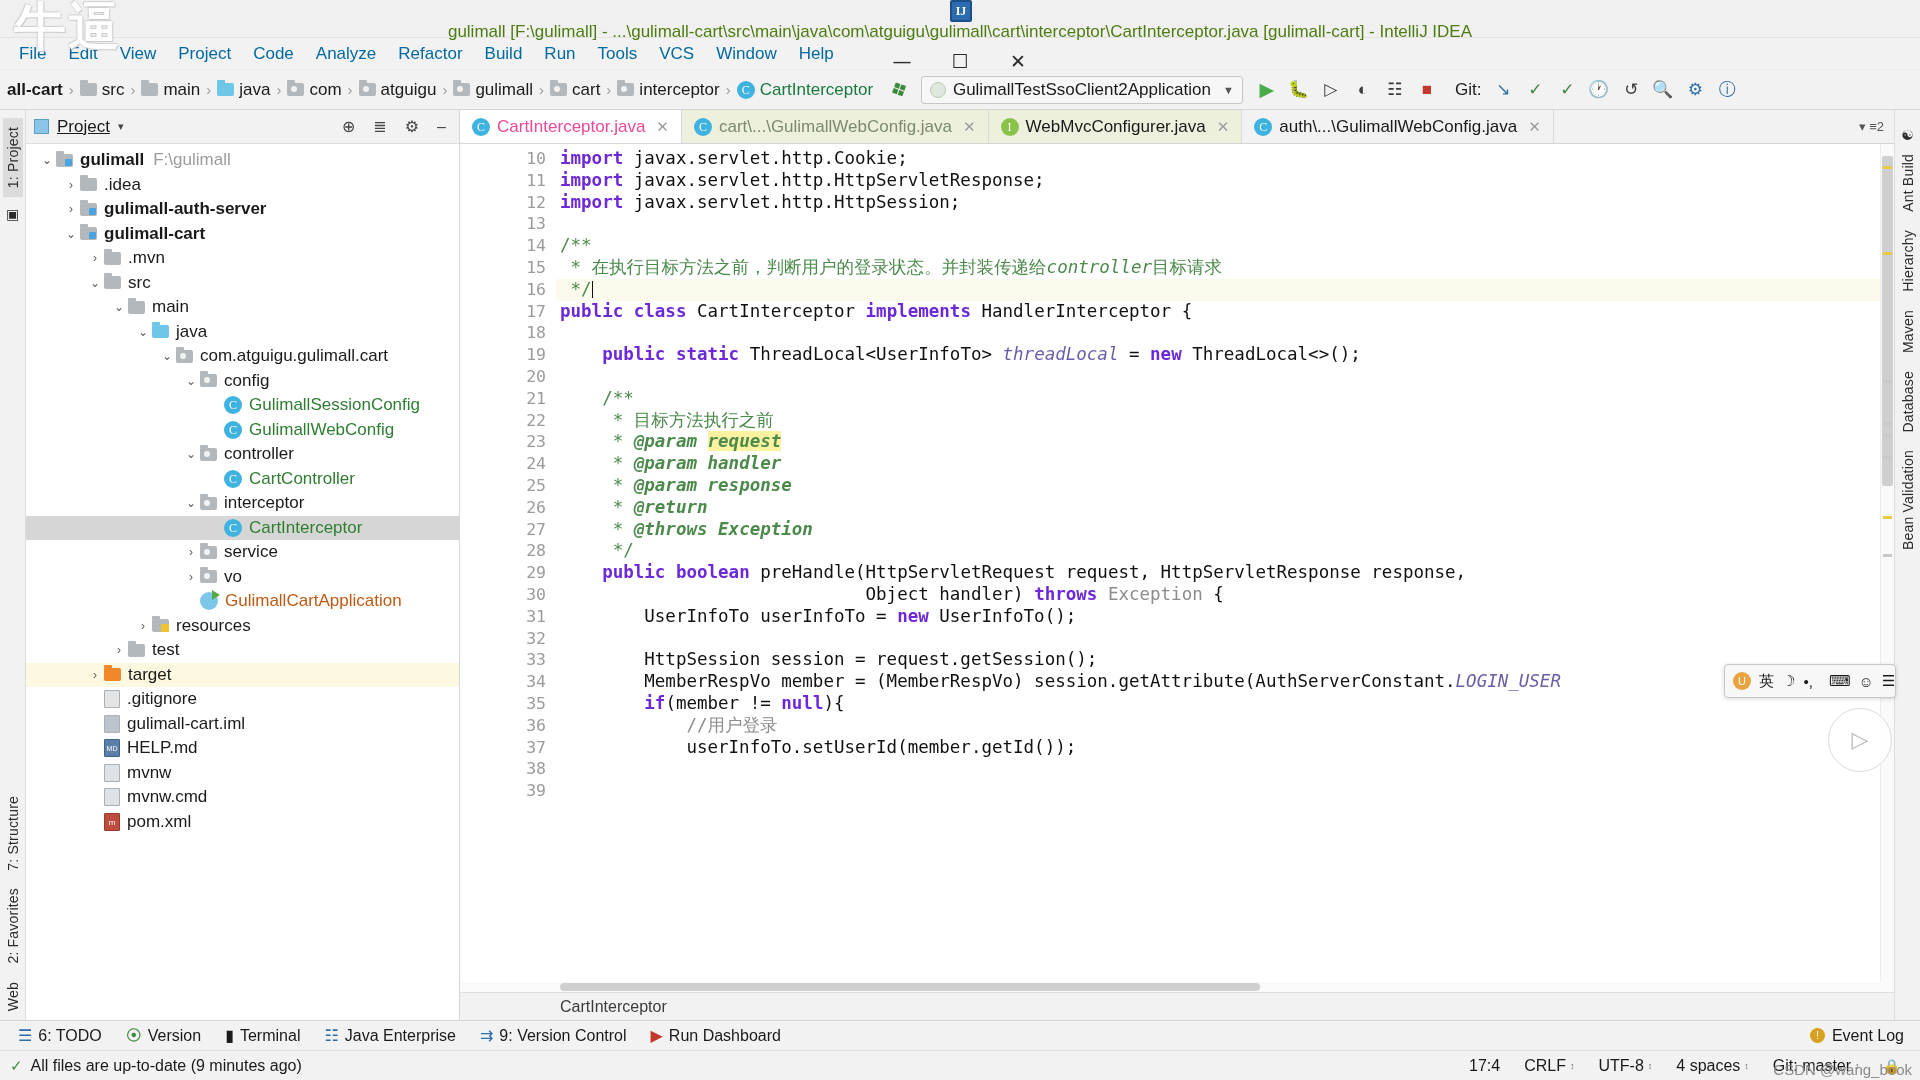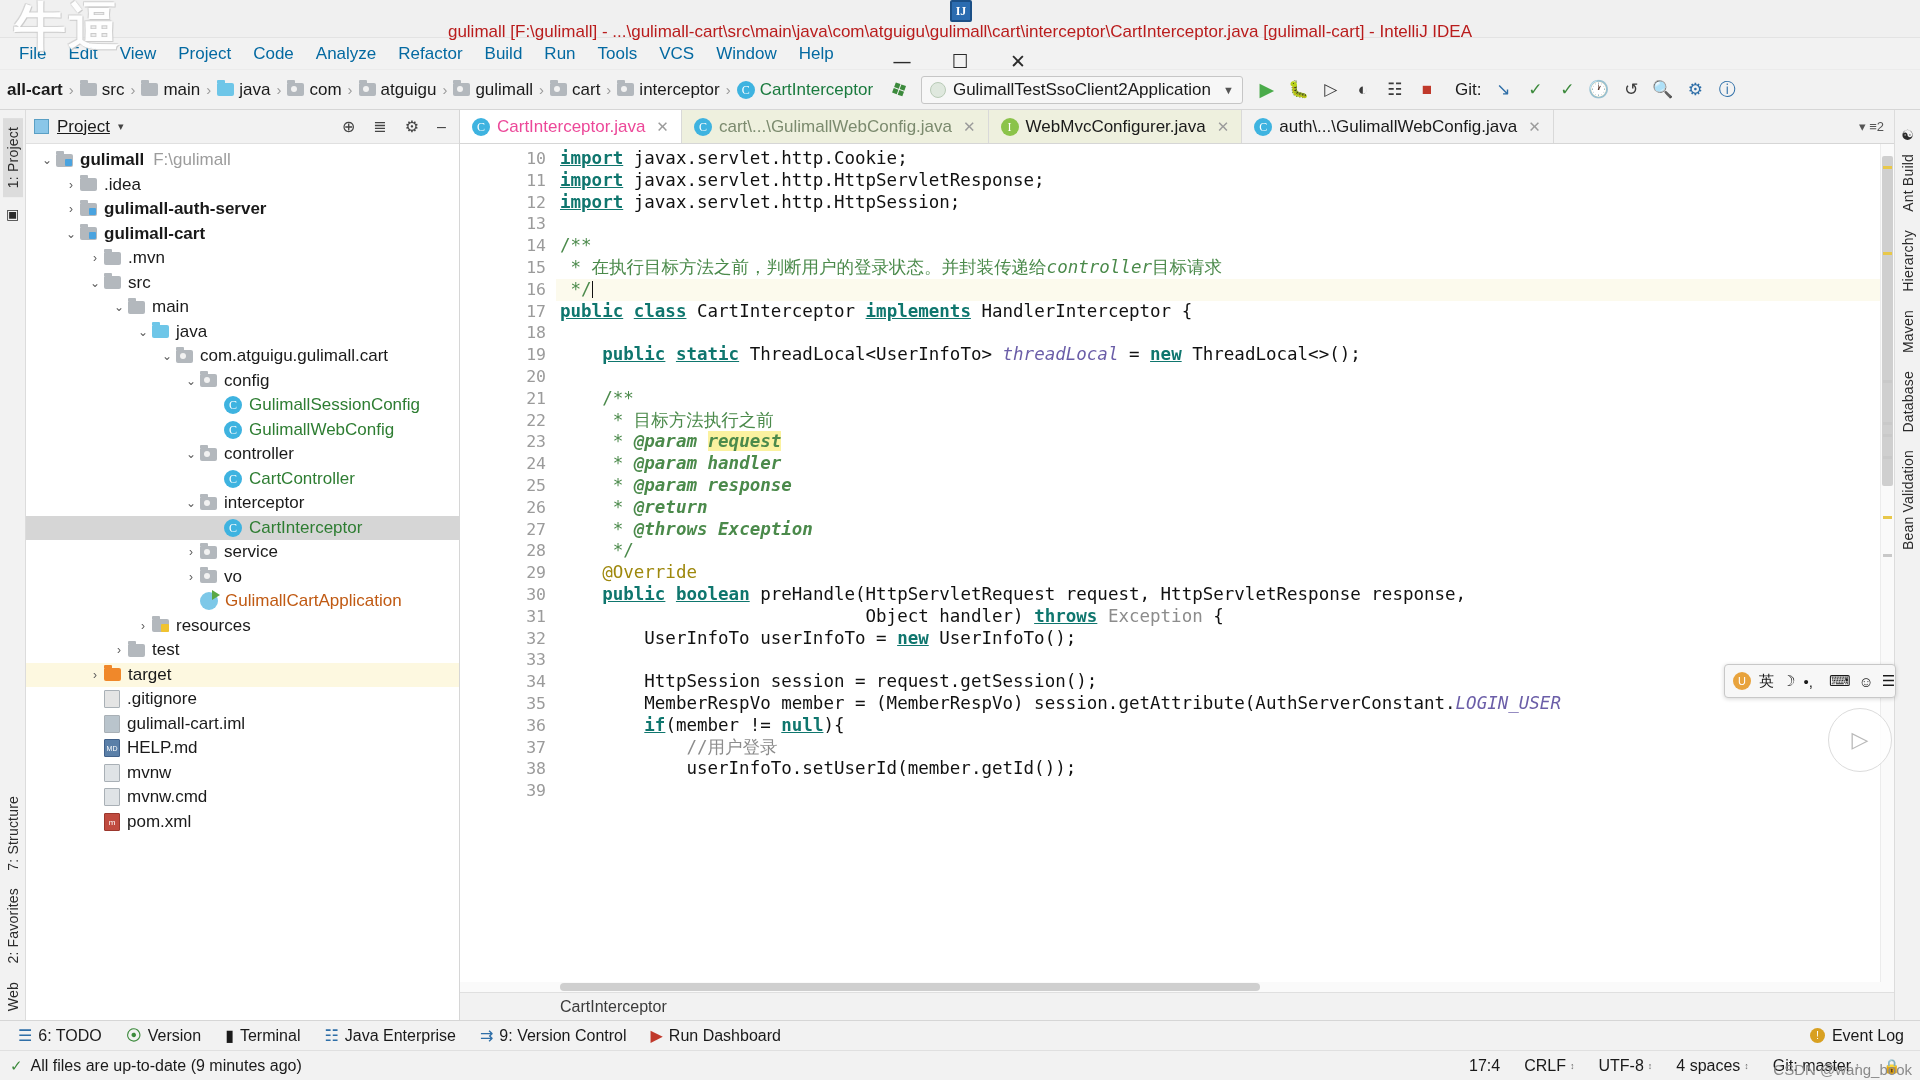--- a/index.html
+++ b/index.html
@@ -30,21 +30,21 @@
   .titlebar {
     height:38px; background:#f0f0f0; display:flex; align-items:center;
     border-bottom:1px solid #e3e3e3; position:relative; z-index:20;flex-direction:column;
   }
   .tb-icon {
     width:22px; height:22px; margin-left:11px; margin-right:9px;
     background:#2b6cb0; border:2px solid #1b4f86; border-radius:2px;
     color:#fff; font-size:12px; font-weight:bold; line-height:18px; text-align:center;
     font-family:"Liberation Serif", serif;
   }
-  .tb-title { font-size:17px; color:#b91c1c; white-space:nowrap;text-align:right; }
+  .tb-title { font-size:17px; color:#4d7c0f; white-space:nowrap;text-align:right; }
   .tb-spacer { flex:1; }
   .win-btns { display:flex; height:38px; }
   .win-btn {
     width:58px; height:38px; display:flex; align-items:center; justify-content:center;
     color:#2b2b2b; font-size:19px; font-family:"DejaVu Sans", sans-serif;
   }
 
   
   .menubar {
     height:32px; background:#f2f2f2; display:flex; align-items:center;
@@ -197,21 +197,21 @@
   }
   .gline .runmark { position:absolute; right:-42px; top:3px; color:#4aab4a; font-size:12px; }
   .gline .atmark  { position:absolute; right:-60px; top:3px; color:#8a8a8a; font-size:13px; }
 
   .code {
     flex:1; position:relative; overflow:hidden; padding-top:4px;
     font-family:"DejaVu Sans Mono", monospace; font-size:17.5px; color:#111; background:#fff;
   }
   .cline { height:21.8px; line-height:21.8px; white-space:pre; padding-left:4px; }
   .cline.caret-line { background:#fcfaed; }
-  .kw   { color:#0f766e; font-weight:bold;text-decoration:underline; }
+  .kw   { color:#6d28d9; font-weight:bold; }
   .cmt  { color:#8c8c8c; }
   .doc  { color:#4b8a4b; }
   .doctag { color:#4b8a4b; font-weight:bold; font-style:italic; }
   .ann  { color:#9e880d; }
   .gray { color:#8c8c8c; }
   .hlyellow { background:#fbf2a0; }
   .static-f { color:#6b5ea8; font-style:italic; }
   .caret-bar { display:inline-block; width:1px; height:17px; background:#111; vertical-align:-3px; }
 
   .scroll-marks { position:absolute; right:0; top:0; width:14px; height:100%; background:#fafafa; border-left:1px solid #ececec;}
@@ -655,21 +655,20 @@
             <div class="cline">    <span class="kw">public</span> <span class="kw">static</span> ThreadLocal&lt;UserInfoTo&gt; <span class="static-f">threadLocal</span> = <span class="kw">new</span> ThreadLocal&lt;&gt;();</div>
             <div class="cline">&nbsp;</div>
             <div class="cline">    <span class="doc">/**</span></div>
             <div class="cline">    <span class="doc"> * 目标方法执行之前</span></div>
             <div class="cline">    <span class="doc"> * </span><span class="doctag">@param</span> <span class="hlyellow doctag">request</span></div>
             <div class="cline">    <span class="doc"> * </span><span class="doctag">@param</span> <span class="doctag">handler</span></div>
             <div class="cline">    <span class="doc"> * </span><span class="doctag">@param</span> <span class="doctag">response</span></div>
             <div class="cline">    <span class="doc"> * </span><span class="doctag">@return</span></div>
             <div class="cline">    <span class="doc"> * </span><span class="doctag">@throws</span> <span class="doctag">Exception</span></div>
             <div class="cline">    <span class="doc"> */</span></div>
-            <div class="cline">    <span class="ann">@Override</span></div>
             <div class="cline">    <span class="kw">public</span> <span class="kw">boolean</span> preHandle(HttpServletRequest request, HttpServletResponse response,</div>
             <div class="cline">                             Object handler) <span class="kw">throws</span> <span class="gray">Exception</span> {</div>
             <div class="cline">        UserInfoTo userInfoTo = <span class="kw">new</span> UserInfoTo();</div>
             <div class="cline">&nbsp;</div>
             <div class="cline">        HttpSession session = request.getSession();</div>
             <div class="cline">        MemberRespVo member = (MemberRespVo) session.getAttribute(AuthServerConstant.<span class="static-f">LOGIN_USER</span></div>
             <div class="cline">        <span class="kw">if</span>(member != <span class="kw">null</span>){</div>
             <div class="cline">            <span class="cmt">//用户登录</span></div>
             <div class="cline">            userInfoTo.setUserId(member.getId());</div>
           </div>

